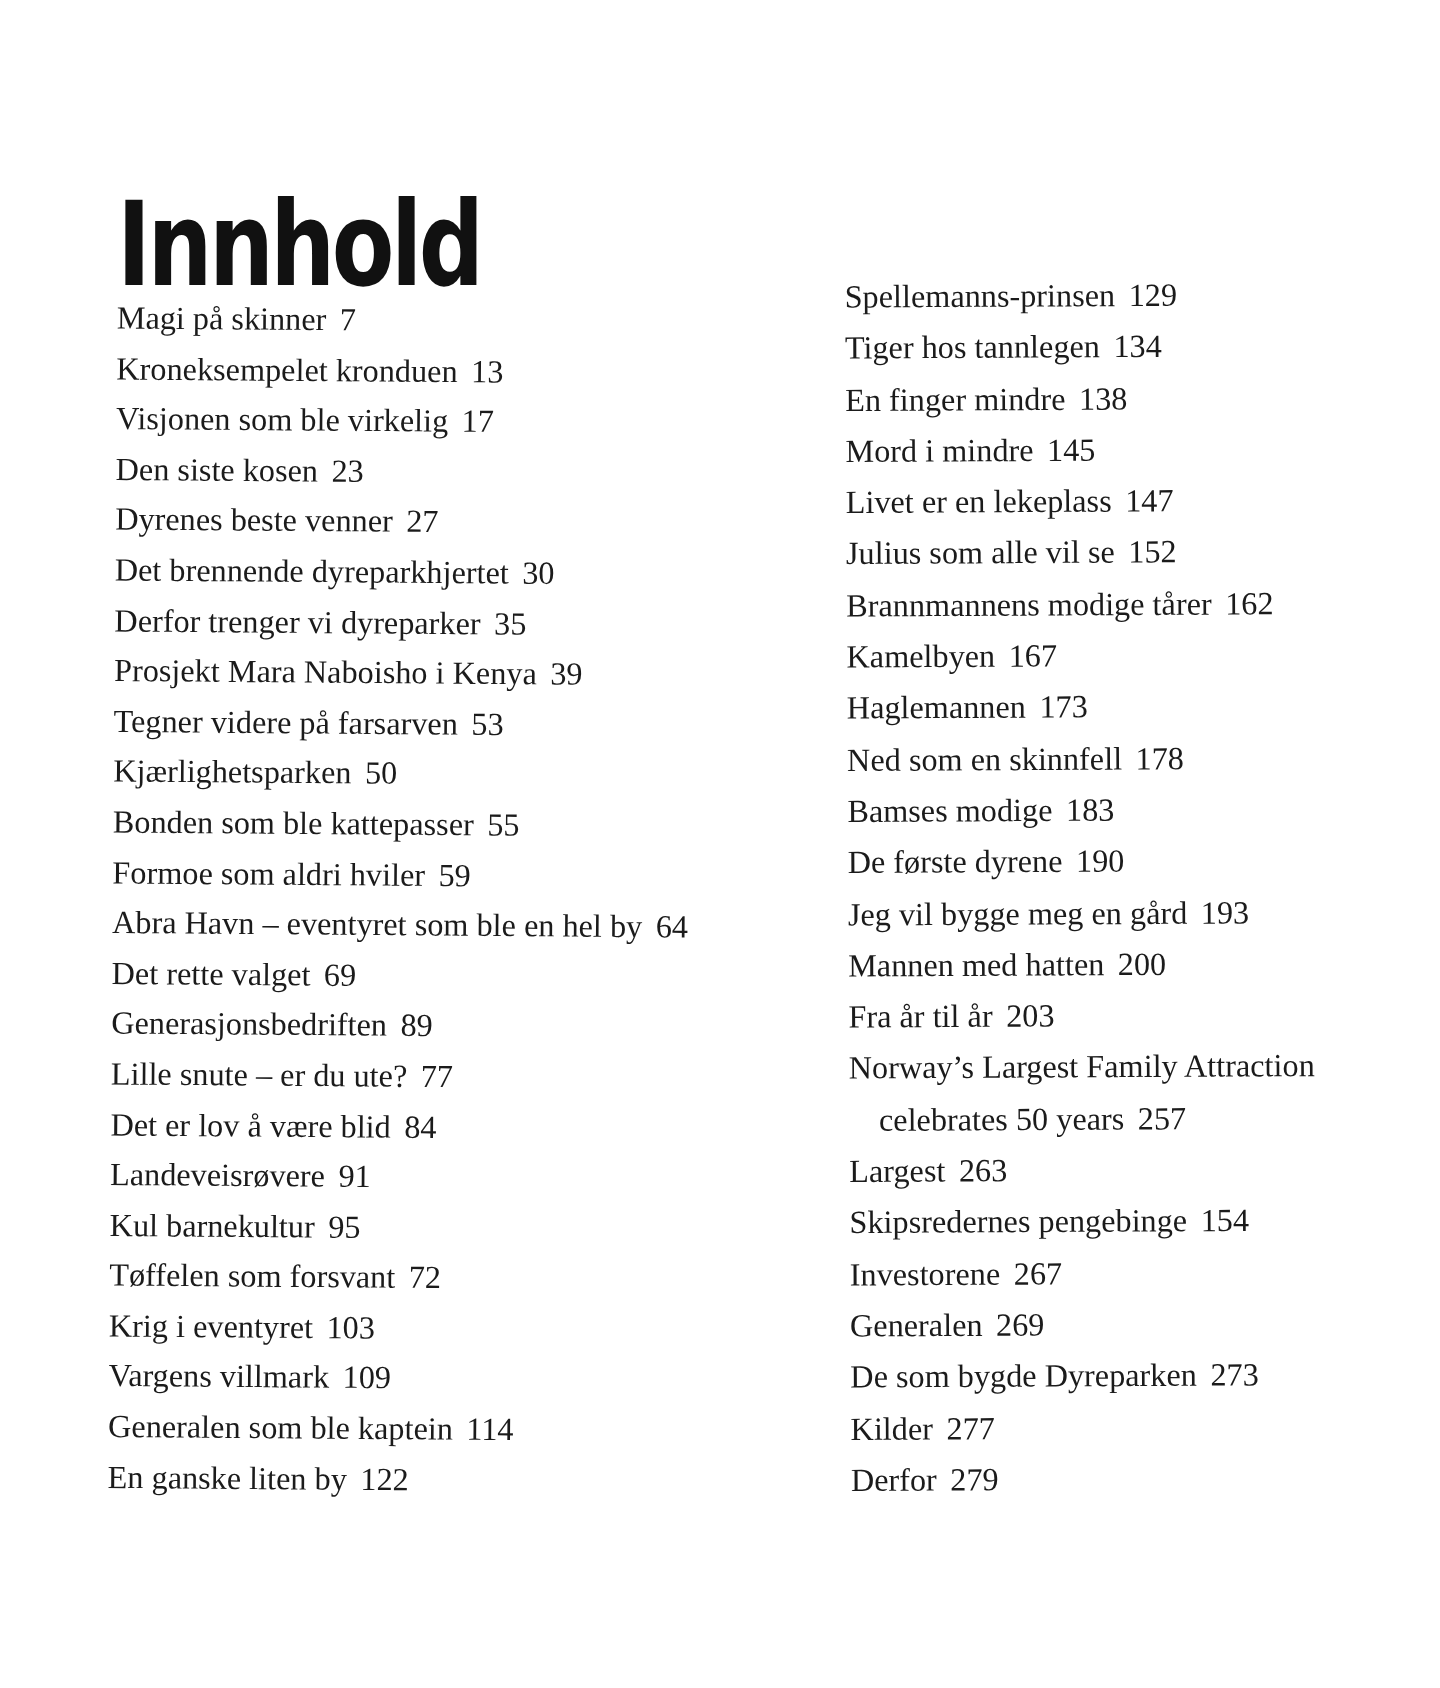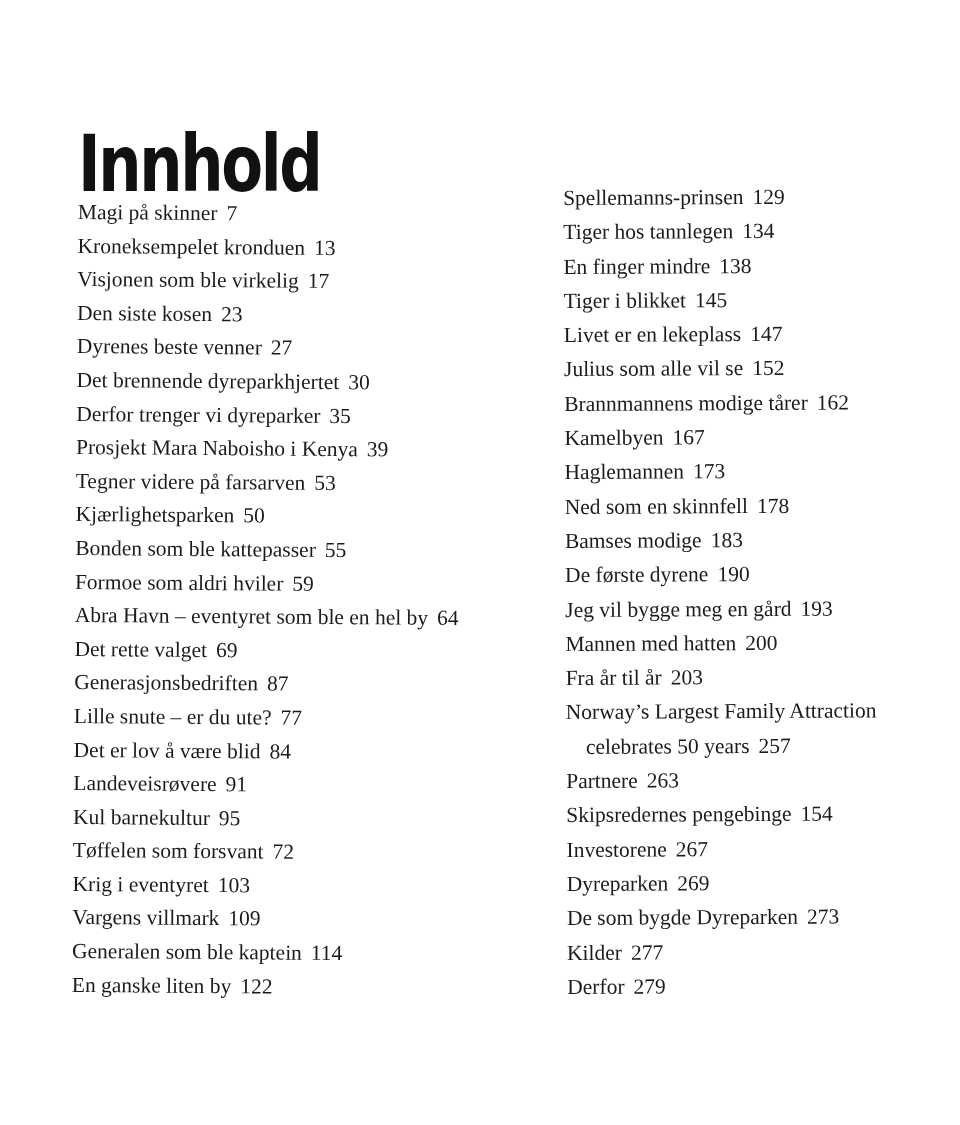--- a/index.html
+++ b/index.html
@@ -89,52 +89,52 @@
   <li class="toc-entry"><span>Dyrenes beste venner</span><span class="page-num">27</span></li>
   <li class="toc-entry"><span>Det brennende dyreparkhjertet</span><span class="page-num">30</span></li>
   <li class="toc-entry"><span>Derfor trenger vi dyreparker</span><span class="page-num">35</span></li>
   <li class="toc-entry"><span>Prosjekt Mara Naboisho i Kenya</span><span class="page-num">39</span></li>
   <li class="toc-entry"><span>Tegner videre på farsarven</span><span class="page-num">53</span></li>
   <li class="toc-entry"><span>Kjærlighetsparken</span><span class="page-num">50</span></li>
   <li class="toc-entry"><span>Bonden som ble kattepasser</span><span class="page-num">55</span></li>
   <li class="toc-entry"><span>Formoe som aldri hviler</span><span class="page-num">59</span></li>
   <li class="toc-entry"><span>Abra Havn – eventyret som ble en hel by</span><span class="page-num">64</span></li>
   <li class="toc-entry"><span>Det rette valget</span><span class="page-num">69</span></li>
-  <li class="toc-entry"><span>Generasjonsbedriften</span><span class="page-num">87</span></li>
+  <li class="toc-entry"><span>Generasjonsbedriften</span><span class="page-num">89</span></li>
   <li class="toc-entry"><span>Lille snute – er du ute?</span><span class="page-num">77</span></li>
   <li class="toc-entry"><span>Det er lov å være blid</span><span class="page-num">84</span></li>
   <li class="toc-entry"><span>Landeveisrøvere</span><span class="page-num">91</span></li>
   <li class="toc-entry"><span>Kul barnekultur</span><span class="page-num">95</span></li>
   <li class="toc-entry"><span>Tøffelen som forsvant</span><span class="page-num">72</span></li>
   <li class="toc-entry"><span>Krig i eventyret</span><span class="page-num">103</span></li>
   <li class="toc-entry"><span>Vargens villmark</span><span class="page-num">109</span></li>
   <li class="toc-entry"><span>Generalen som ble kaptein</span><span class="page-num">114</span></li>
   <li class="toc-entry"><span>En ganske liten by</span><span class="page-num">122</span></li>
 </ul>
 
 <ul class="toc-column toc-right">
   <li class="toc-entry"><span>Spellemanns-prinsen</span><span class="page-num">129</span></li>
   <li class="toc-entry"><span>Tiger hos tannlegen</span><span class="page-num">134</span></li>
   <li class="toc-entry"><span>En finger mindre</span><span class="page-num">138</span></li>
-  <li class="toc-entry"><span>Tiger i blikket</span><span class="page-num">145</span></li>
+  <li class="toc-entry"><span>Mord i mindre</span><span class="page-num">145</span></li>
   <li class="toc-entry"><span>Livet er en lekeplass</span><span class="page-num">147</span></li>
   <li class="toc-entry"><span>Julius som alle vil se</span><span class="page-num">152</span></li>
   <li class="toc-entry"><span>Brannmannens modige tårer</span><span class="page-num">162</span></li>
   <li class="toc-entry"><span>Kamelbyen</span><span class="page-num">167</span></li>
   <li class="toc-entry"><span>Haglemannen</span><span class="page-num">173</span></li>
   <li class="toc-entry"><span>Ned som en skinnfell</span><span class="page-num">178</span></li>
   <li class="toc-entry"><span>Bamses modige</span><span class="page-num">183</span></li>
   <li class="toc-entry"><span>De første dyrene</span><span class="page-num">190</span></li>
   <li class="toc-entry"><span>Jeg vil bygge meg en gård</span><span class="page-num">193</span></li>
   <li class="toc-entry"><span>Mannen med hatten</span><span class="page-num">200</span></li>
   <li class="toc-entry"><span>Fra år til år</span><span class="page-num">203</span></li>
   <li class="toc-entry wrapped">
       <span class="line1">Norway’s Largest Family Attraction</span>
       <span class="line2"><span>celebrates 50 years</span><span class="page-num">257</span></span>
     </li>
-  <li class="toc-entry"><span>Partnere</span><span class="page-num">263</span></li>
+  <li class="toc-entry"><span>Largest</span><span class="page-num">263</span></li>
   <li class="toc-entry"><span>Skipsredernes pengebinge</span><span class="page-num">154</span></li>
   <li class="toc-entry"><span>Investorene</span><span class="page-num">267</span></li>
-  <li class="toc-entry"><span>Dyreparken</span><span class="page-num">269</span></li>
+  <li class="toc-entry"><span>Generalen</span><span class="page-num">269</span></li>
   <li class="toc-entry"><span>De som bygde Dyreparken</span><span class="page-num">273</span></li>
   <li class="toc-entry"><span>Kilder</span><span class="page-num">277</span></li>
   <li class="toc-entry"><span>Derfor</span><span class="page-num">279</span></li>
 </ul>
 
 </body></html>

